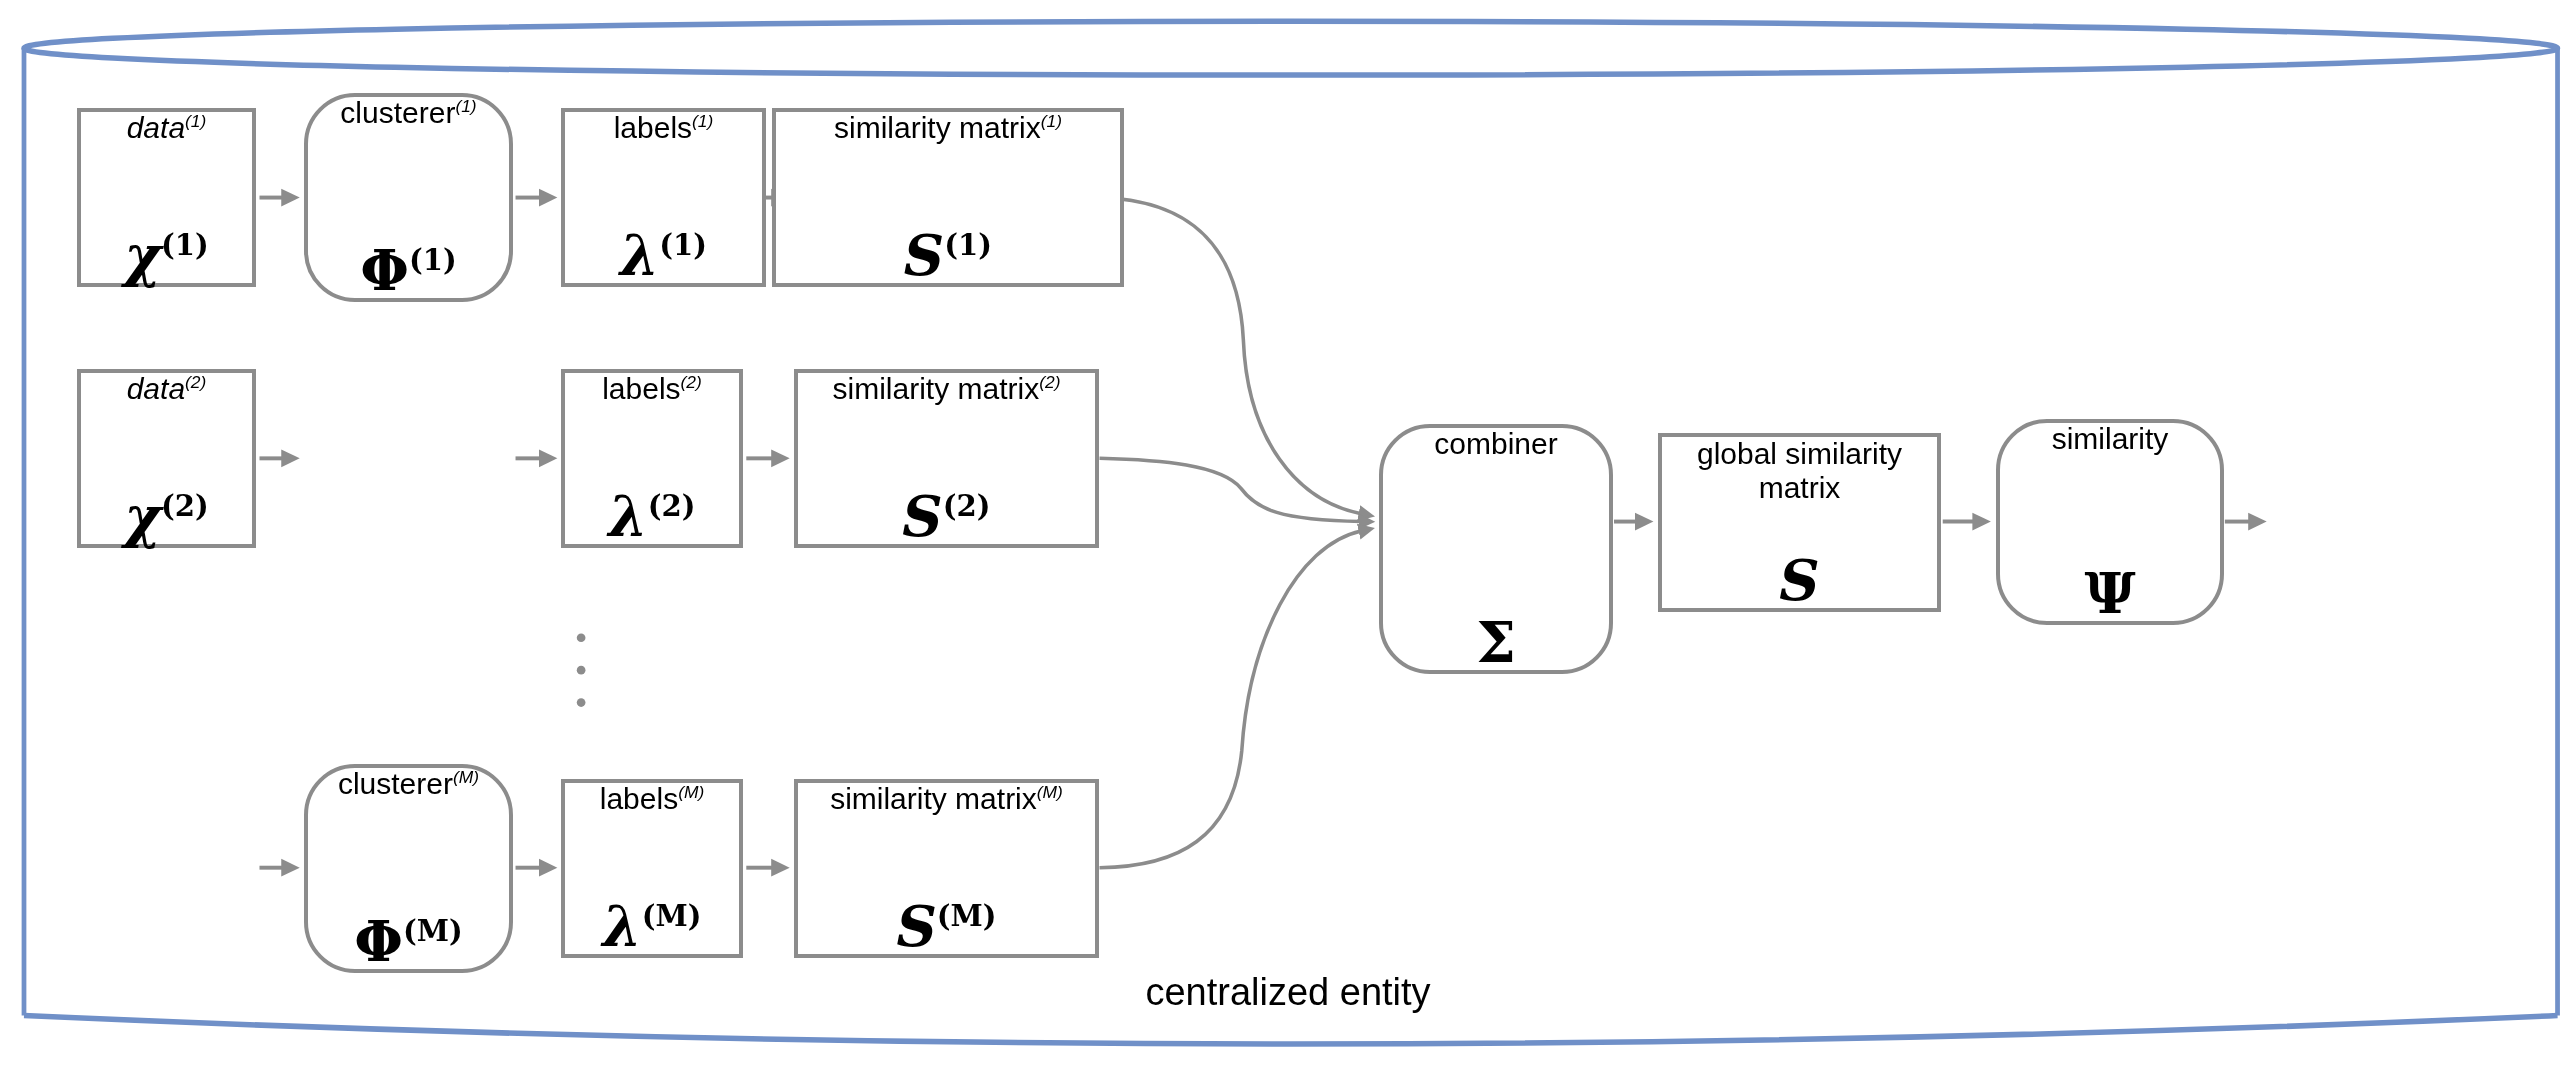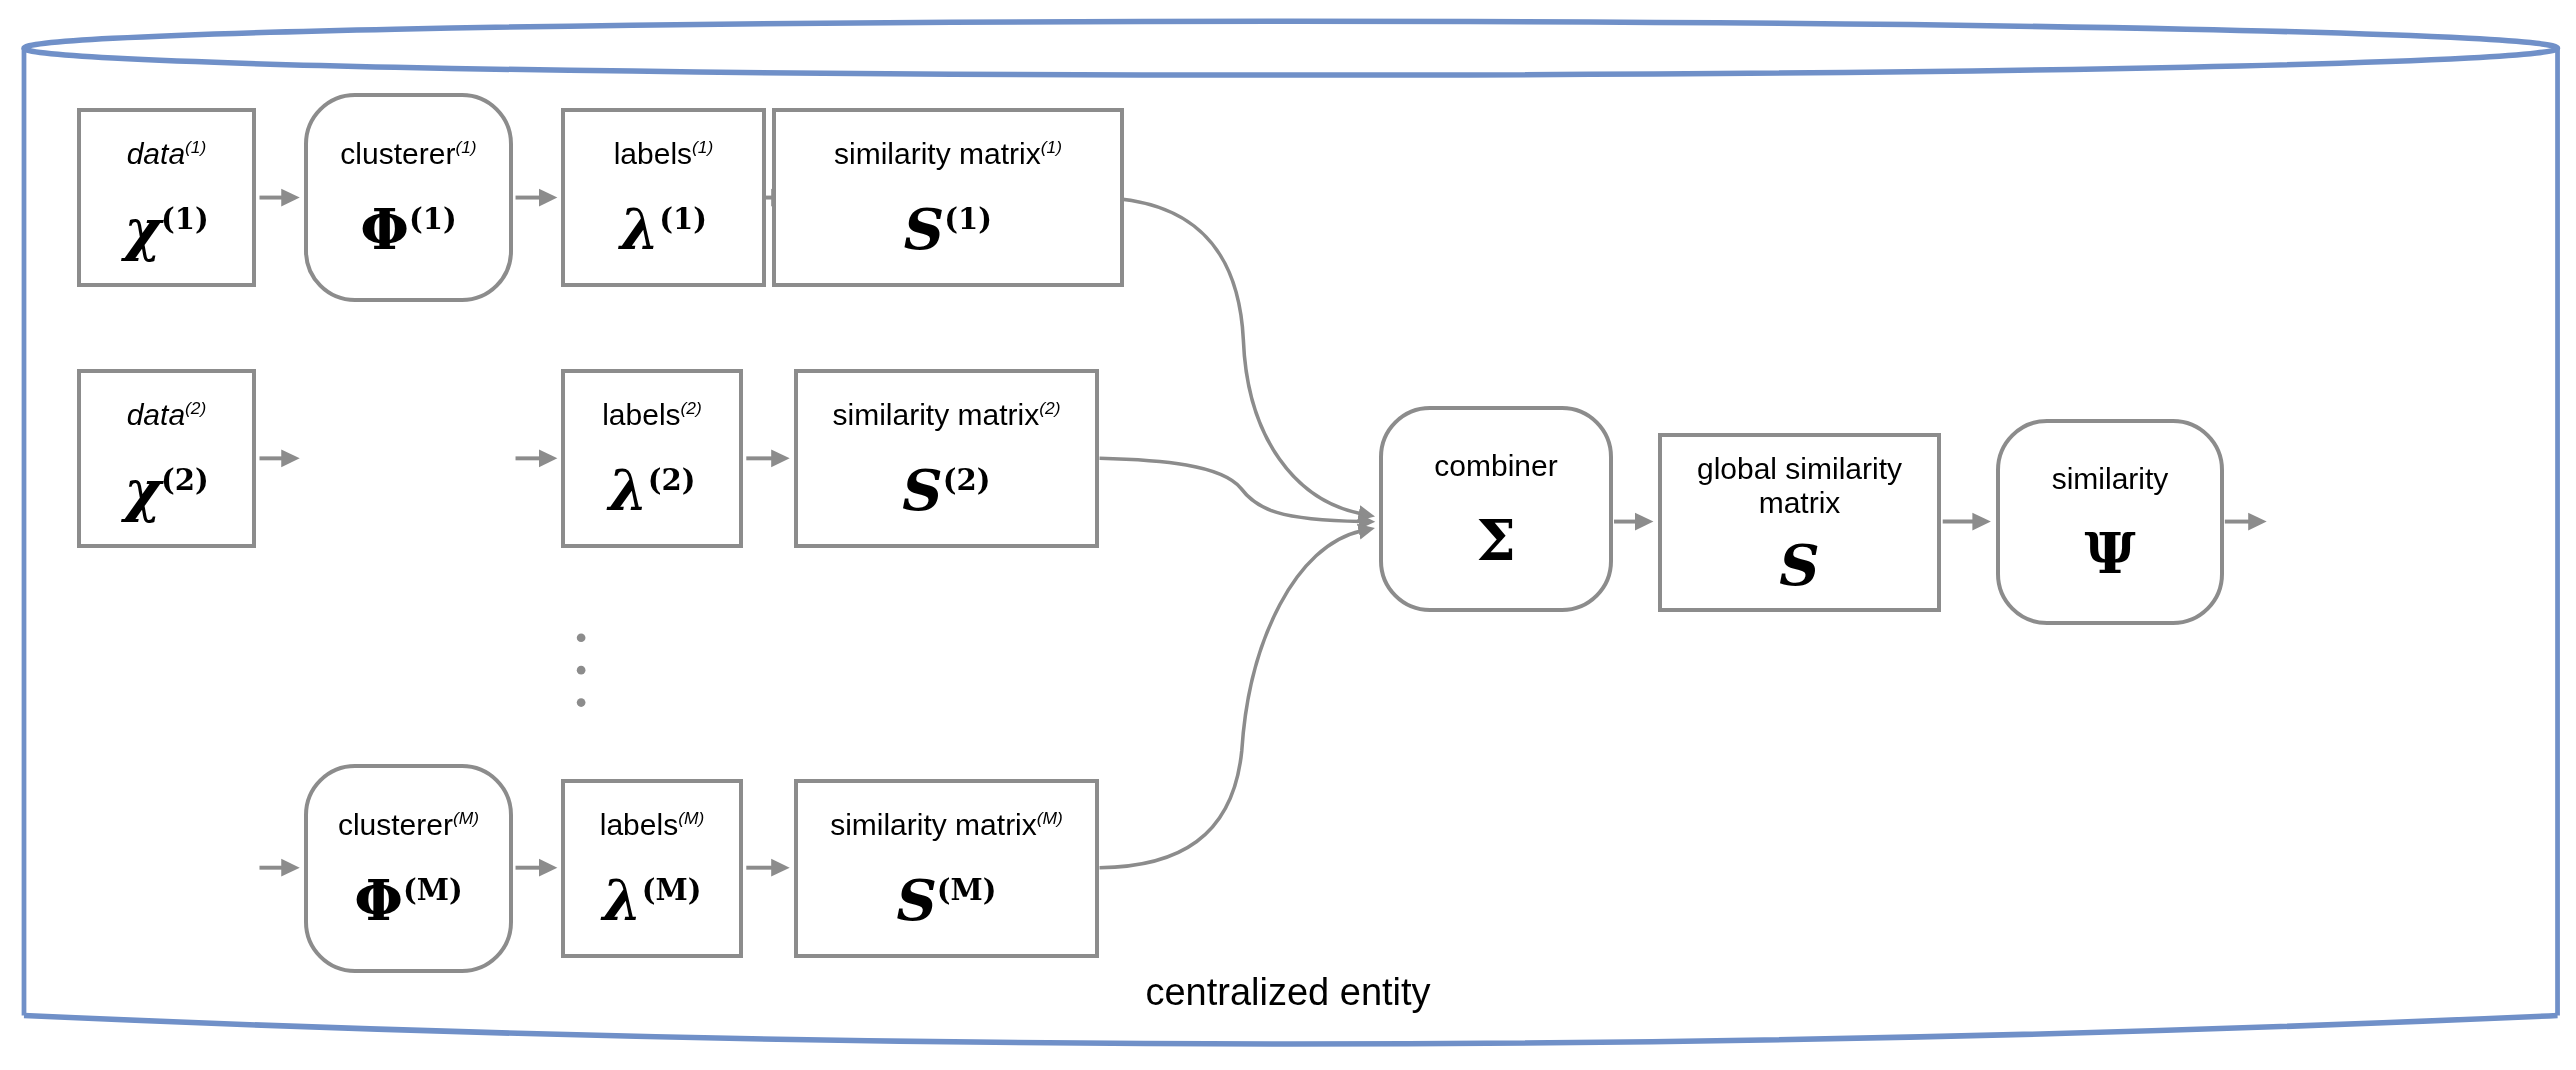--- a/index.html
+++ b/index.html
@@ -12,21 +12,21 @@
   .cyl{stroke:var(--cylinder,#7090c8);stroke-width:7;fill:none;}
   .wall{stroke:var(--cylinder,#7090c8);stroke-width:6;}
   .arrow{stroke:var(--line,#8c8c8c);stroke-width:5;fill:none;}
   .curve{stroke:var(--line,#8c8c8c);stroke-width:4.5;fill:none;}
   .head{fill:var(--line,#8c8c8c);}
   .dot{fill:var(--line,#8c8c8c);}
 
   
   .box{position:absolute;box-sizing:border-box;border:4px solid var(--line,#8c8c8c);
        background:#fff;display:flex;flex-direction:column;align-items:center;
-       justify-content:center;gap:30px;text-align:center;}
+       justify-content:space-between;gap:30px;text-align:center;}
   .rounded{border-radius:51px;}
   .box-label{font-size:30px;line-height:1.08;white-space:nowrap;}
   .box-label sup{font-size:0.58em;font-style:italic;}
   .box-label.italic{font-style:italic;}
   .box-label.two-line{white-space:normal;line-height:1.12;}
   .box-symbol{font-family:"DejaVu Serif",serif;font-size:56px;font-weight:700;line-height:1;}
   .box-symbol sup{font-size:0.52em;font-weight:600;font-style:normal;}
   .sym-it{font-style:italic;}
   .gsm{gap:17.4px;}
 
@@ -119,21 +119,21 @@
   </div>
   <div class="box" style="left:561px;top:779px;width:182px;height:179px">
     <div class="box-label"><span>labels</span><sup>(M)</sup></div>
     <div class="box-symbol"><span class="sym-it">λ</span><sup>(M)</sup></div>
   </div>
   <div class="box" style="left:794px;top:779px;width:305px;height:179px">
     <div class="box-label"><span>similarity matrix</span><sup>(M)</sup></div>
     <div class="box-symbol"><span class="sym-it">S</span><sup>(M)</sup></div>
   </div>
 
-  <div class="box rounded" style="left:1379px;top:406px;width:234px;height:206px">
+  <div class="box rounded" style="left:1379px;top:424px;width:234px;height:250px">
     <div class="box-label">combiner</div>
     <div class="box-symbol">Σ</div>
   </div>
 
   <div class="box gsm" style="left:1658px;top:433px;width:283px;height:179px">
     <div class="box-label two-line"><span>global similarity</span><br><span>matrix</span></div>
     <div class="box-symbol"><span class="sym-it">S</span></div>
   </div>
 
   <div class="box rounded" style="left:1996px;top:419px;width:228px;height:206px">

